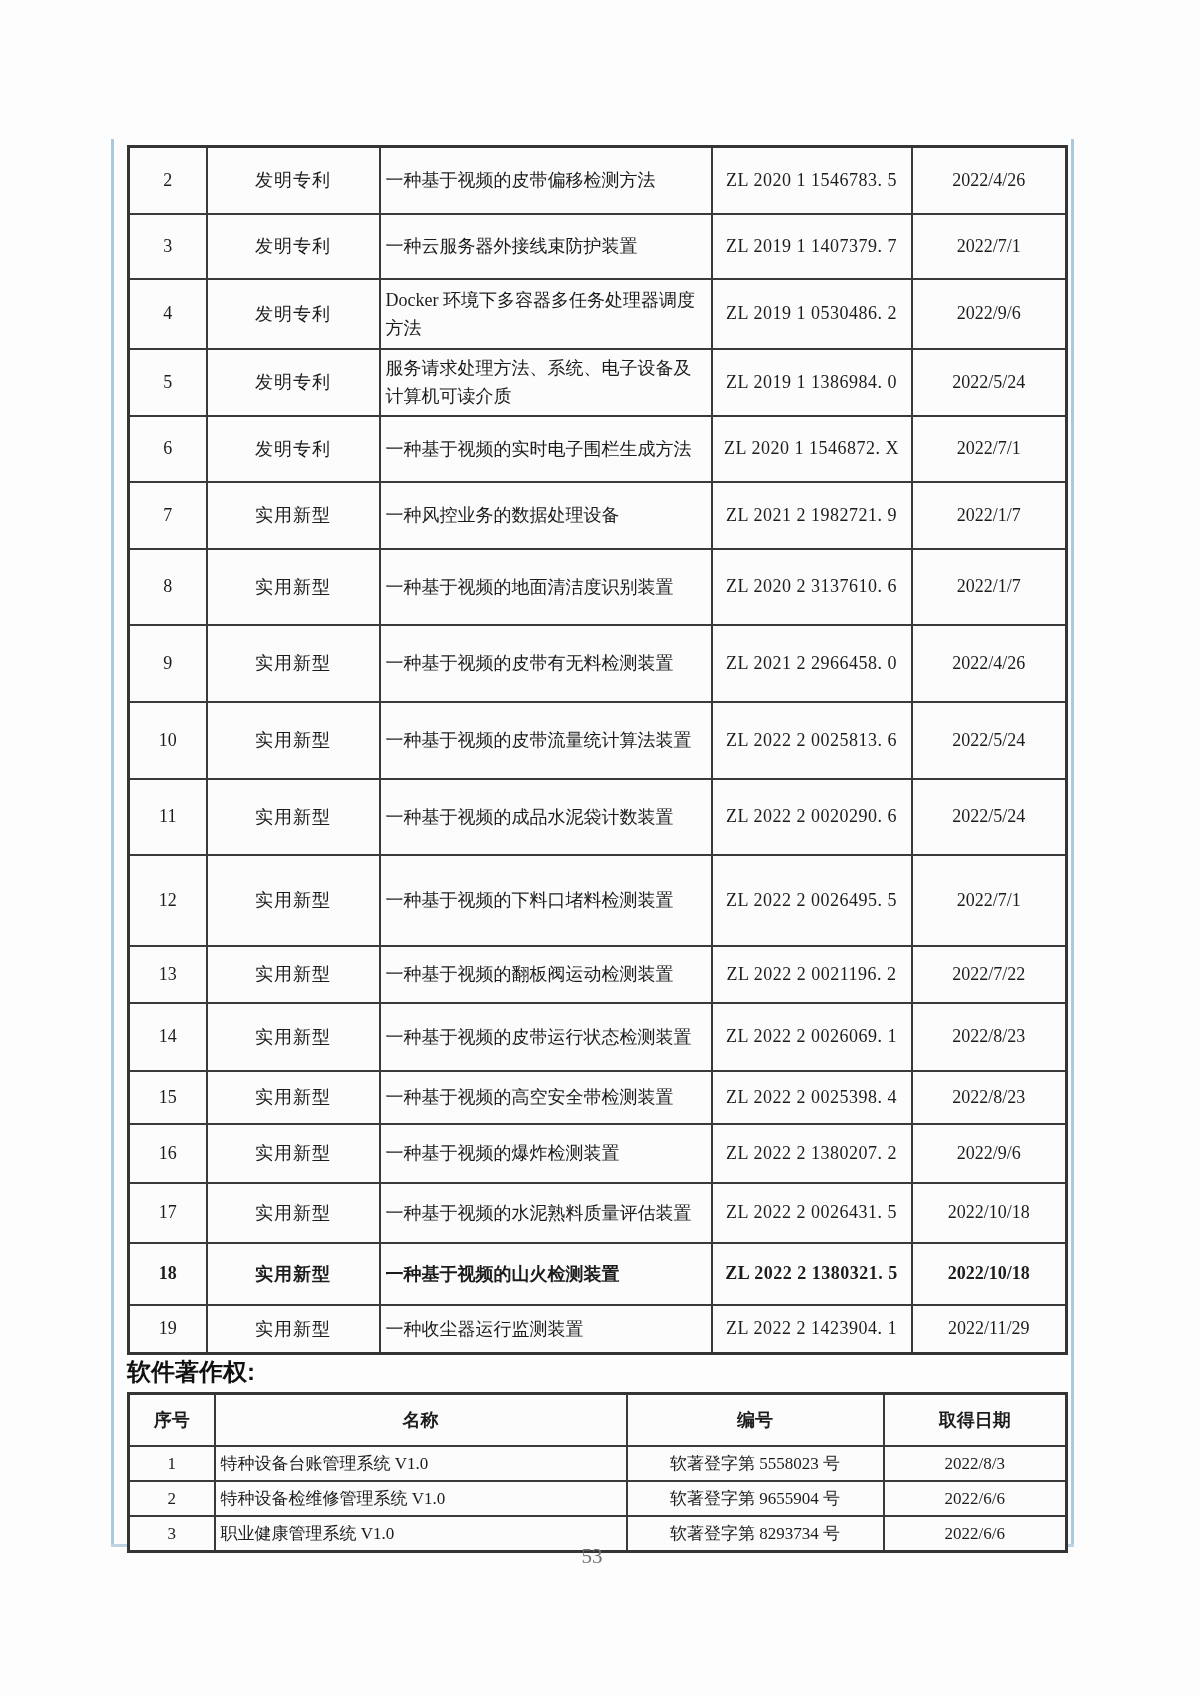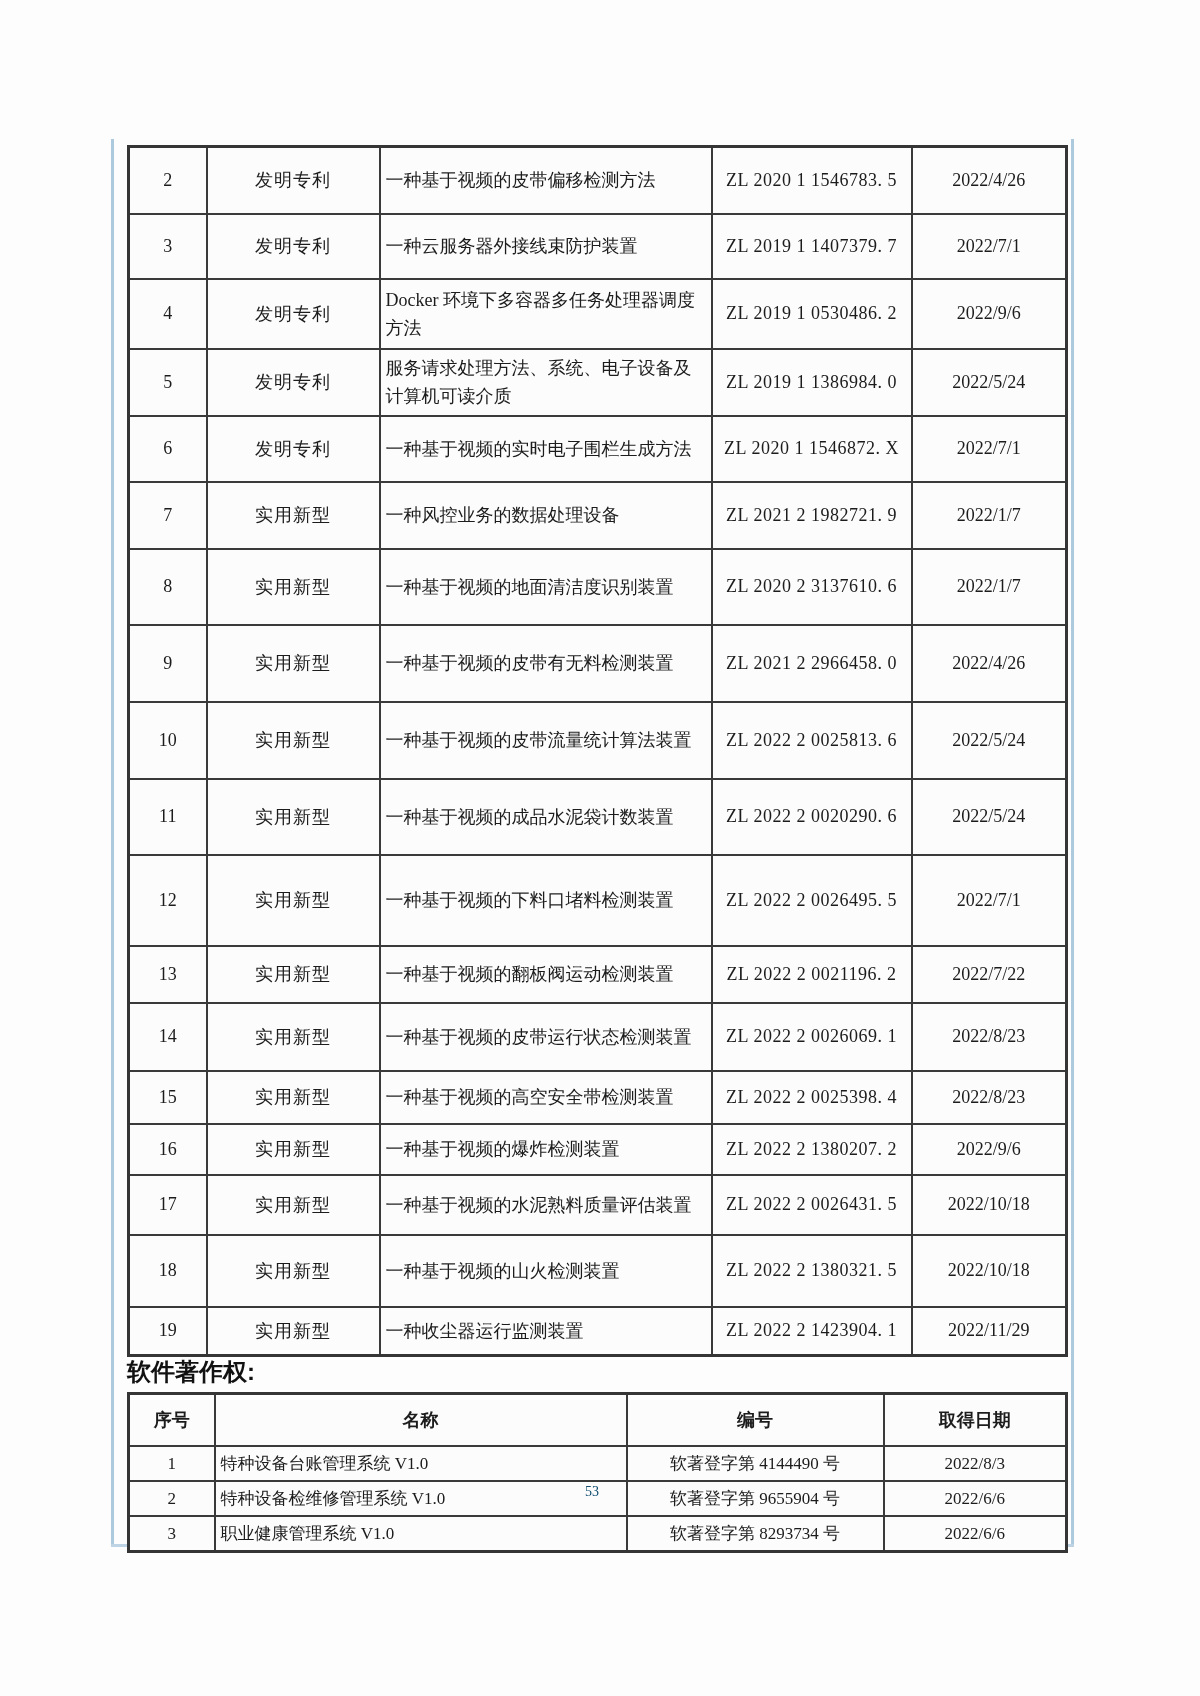--- a/index.html
+++ b/index.html
@@ -38,23 +38,23 @@
   .patent-table tr:nth-child(5){height:66px;}
   .patent-table tr:nth-child(6){height:67px;}
   .patent-table tr:nth-child(7){height:76px;}
   .patent-table tr:nth-child(8){height:77px;}
   .patent-table tr:nth-child(9){height:77px;}
   .patent-table tr:nth-child(10){height:76px;}
   .patent-table tr:nth-child(11){height:91px;}
   .patent-table tr:nth-child(12){height:57px;}
   .patent-table tr:nth-child(13){height:68px;}
   .patent-table tr:nth-child(14){height:53px;}
-  .patent-table tr:nth-child(15){height:51px;}
+  .patent-table tr:nth-child(15){height:59px;}
   .patent-table tr:nth-child(16){height:60px;}
-  .patent-table tr:nth-child(17){height:72px;}
+  .patent-table tr:nth-child(17){height:62px;font-weight:bold;}
   .patent-table tr:nth-child(18){height:49px;margin-top:24px;}
 
   
   .sw-heading{
     position:absolute;left:127px;top:1356px;
     font-family:"Liberation Sans","DejaVu Sans",sans-serif;
     font-size:24px;font-weight:bold;color:#111;
   }
   .sw-table{
     position:absolute;left:127px;top:1392px;width:938px;
@@ -66,22 +66,22 @@
     font-size:18px;font-weight:bold;
   }
   .sw-table td{border:2px solid #3a3a3a;height:31px;font-size:17px;padding:1px 5px;}
   .swcol-no{width:86px;} .swcol-name{width:412px;} .swcol-reg{width:257px;} .swcol-date{width:183px;}
   .sw-no{text-align:center;font-size:16px;}
   .sw-name{text-align:left;padding-left:10px;}
   .sw-reg{text-align:center;}
   .sw-date{text-align:center;white-space:nowrap;}
 
   .page-number{
-    position:absolute;left:112px;top:1484px;width:960px;
-    text-align:center;font-size:14px;color:#0c4a6e;
+    position:absolute;left:112px;top:1544px;width:960px;
+    text-align:center;font-size:21px;color:#737373;
   }
 </style>
 </head>
 <body>
 
 <div class="page">
   <div class="edge edge-left"></div>
   <div class="edge edge-right"></div>
   <div class="edge edge-bottom"></div>
 
@@ -237,21 +237,21 @@
         <th>序号</th>
         <th>名称</th>
         <th>编号</th>
         <th>取得日期</th>
       </tr>
     </thead>
     <tbody>
       <tr>
         <td class="sw-no">1</td>
         <td class="sw-name">特种设备台账管理系统 V1.0</td>
-        <td class="sw-reg">软著登字第 4144490 号</td>
+        <td class="sw-reg">软著登字第 5558023 号</td>
         <td class="sw-date">2022/8/3</td>
       </tr>
       <tr>
         <td class="sw-no">2</td>
         <td class="sw-name">特种设备检维修管理系统 V1.0</td>
         <td class="sw-reg">软著登字第 9655904 号</td>
         <td class="sw-date">2022/6/6</td>
       </tr>
       <tr>
         <td class="sw-no">3</td>

